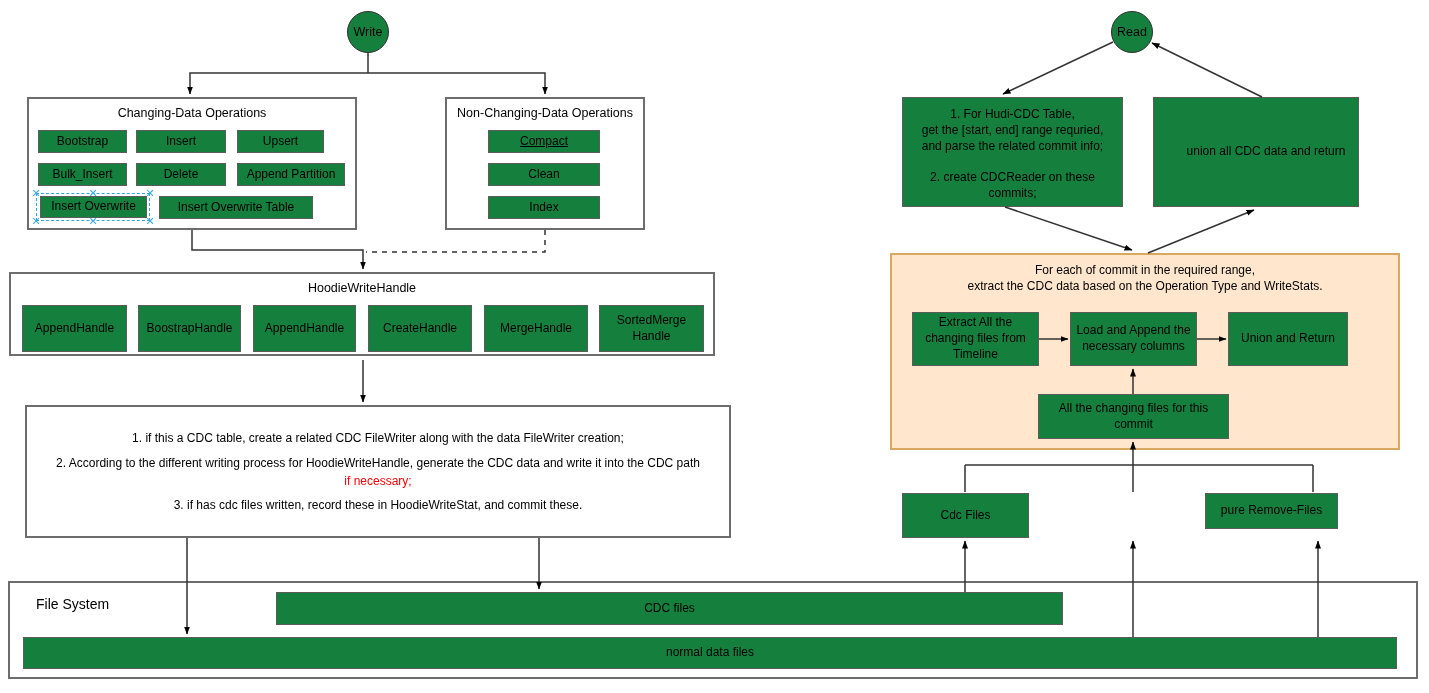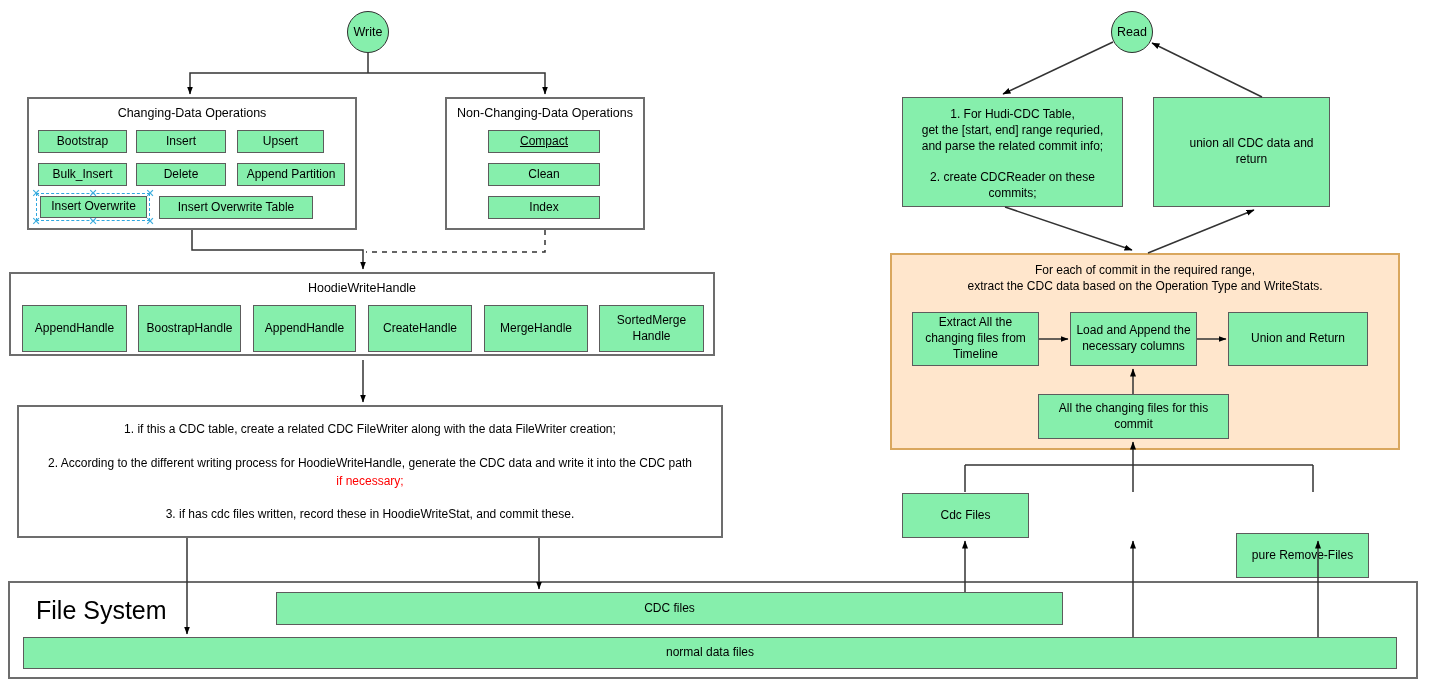--- a/index.html
+++ b/index.html
@@ -2,21 +2,21 @@
 <html><head>
 <meta charset="utf-8">
 <style>
   html,body{margin:0;padding:0;background:#ffffff;}
   #canvas{
     position:relative;width:1429px;height:693px;overflow:hidden;
     font-family:"Liberation Sans","DejaVu Sans",sans-serif;
     color:#000;background:#fff;
   }
   .node{
-    position:absolute;box-sizing:border-box;background:#86efac;
+    position:absolute;box-sizing:border-box;background:#15803d;
     border:1.5px solid #5c5c5c;
     display:flex;align-items:center;justify-content:center;
     text-align:center;font-size:12px;line-height:1.32;white-space:pre-line;
   }
   .container{border:2px solid #6d6d6d;background:#fff;}
   .box-title{
     position:absolute;left:0;right:0;top:6px;text-align:center;
     font-size:12.5px;white-space:pre-line;
   }
   .circle{border-radius:50%;border:1.5px solid #2f2f2f;font-size:12.5px;}
@@ -39,46 +39,46 @@
 
   #write-handle{left:9px;top:272px;width:706px;height:84px;}
   #h-append{left:22px;top:305px;width:105px;height:47px;}
   #h-boostrap{left:138px;top:305px;width:103px;height:47px;}
   #h-concat{left:253px;top:305px;width:103px;height:47px;}
   #h-create{left:368px;top:305px;width:104px;height:47px;}
   #h-merge{left:484px;top:305px;width:104px;height:47px;text-align:center;}
   #h-sorted{left:599px;top:305px;width:105px;height:47px;}
 
   #write-steps{
-    left:17px;top:405px;width:706px;height:133px;
+    left:25px;top:405px;width:706px;height:133px;
     flex-direction:column;justify-content:space-between;
-    padding:13px 26px;white-space:normal;
+    padding:22px 26px;white-space:normal;
   }
   .step-line{width:100%;text-align:center;line-height:1.5;}
   .red-text{color:#ff0000;}
 
   
   #fs-box{left:8px;top:581px;width:1410px;height:98px;}
-  #fs-label{position:absolute;left:36px;top:596px;font-size:25px;}
+  #fs-label{position:absolute;left:36px;top:596px;font-size:14px;}
   #fs-cdc{left:276px;top:592px;width:787px;height:33px;}
   #fs-normal{left:23px;top:637px;width:1374px;height:32px;}
 
   
   #read-circle{left:1111px;top:11px;width:42px;height:42px;}
   #read-plan{left:890px;top:97px;width:221px;height:110px;align-items:flex-start;padding-top:9px;margin-left:12px;}
-  #read-union{left:1153px;top:97px;width:177px;height:110px;padding-left:20px;}
+  #read-union{left:1153px;top:97px;width:206px;height:110px;padding-left:20px;}
   #orange-box{left:890px;top:253px;width:510px;height:197px;background:#ffe6cc;border:2px solid #d9a75e;}
   #orange-title{top:8px;font-size:12px;}
   #r-extract{left:912px;top:312px;width:127px;height:54px;}
   #r-load{left:1070px;top:312px;width:127px;height:54px;}
-  #r-union-return{left:1228px;top:312px;width:140px;height:54px;}
+  #r-union-return{left:1228px;top:312px;width:120px;height:54px;}
   #r-changing{left:1038px;top:394px;width:191px;height:45px;}
   #g-cdc{left:902px;top:493px;width:127px;height:45px;}
   #g-add{left:1068px;top:493px;width:127px;height:45px;}
-  #g-remove{left:1236px;top:493px;width:133px;height:45px;margin-top:40px;}
+  #g-remove{left:1205px;top:493px;width:133px;height:36px;}
 
   
   #selection-rect{
     position:absolute;left:36px;top:193px;width:114px;height:28px;
     border:1px dashed #2fa8e0;box-sizing:border-box;pointer-events:none;
   }
   .sel-handle{
     position:absolute;width:12px;height:12px;margin:-6px 0 0 -6px;
     color:#3aadde;font-size:11px;font-weight:bold;line-height:12px;
     text-align:center;cursor:pointer;

